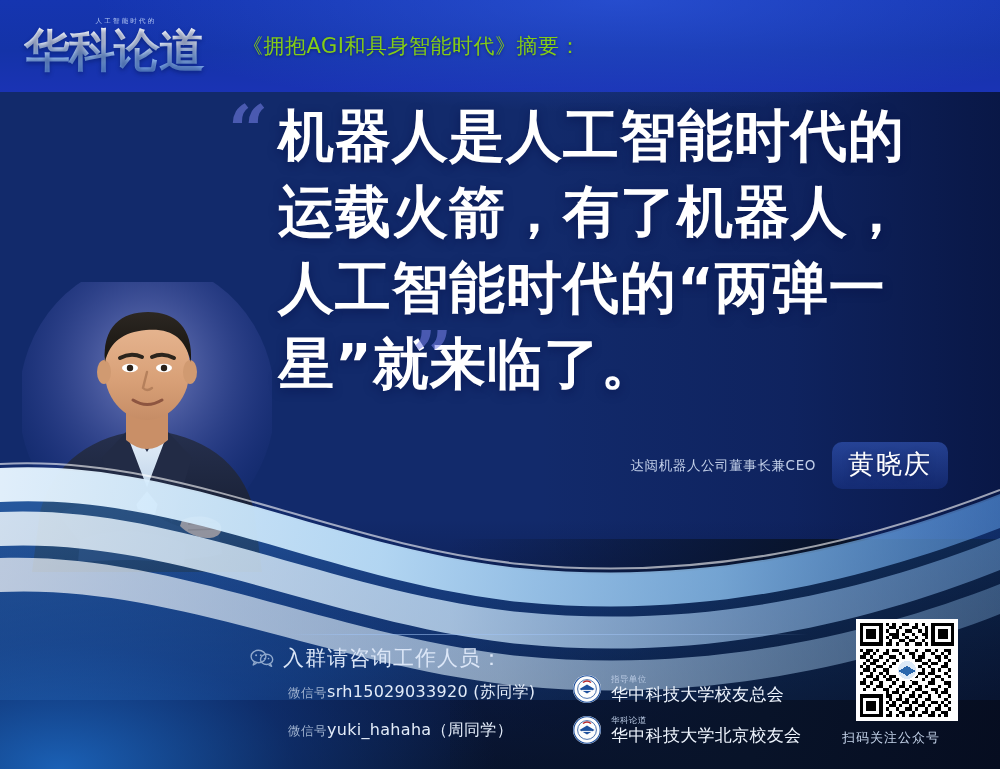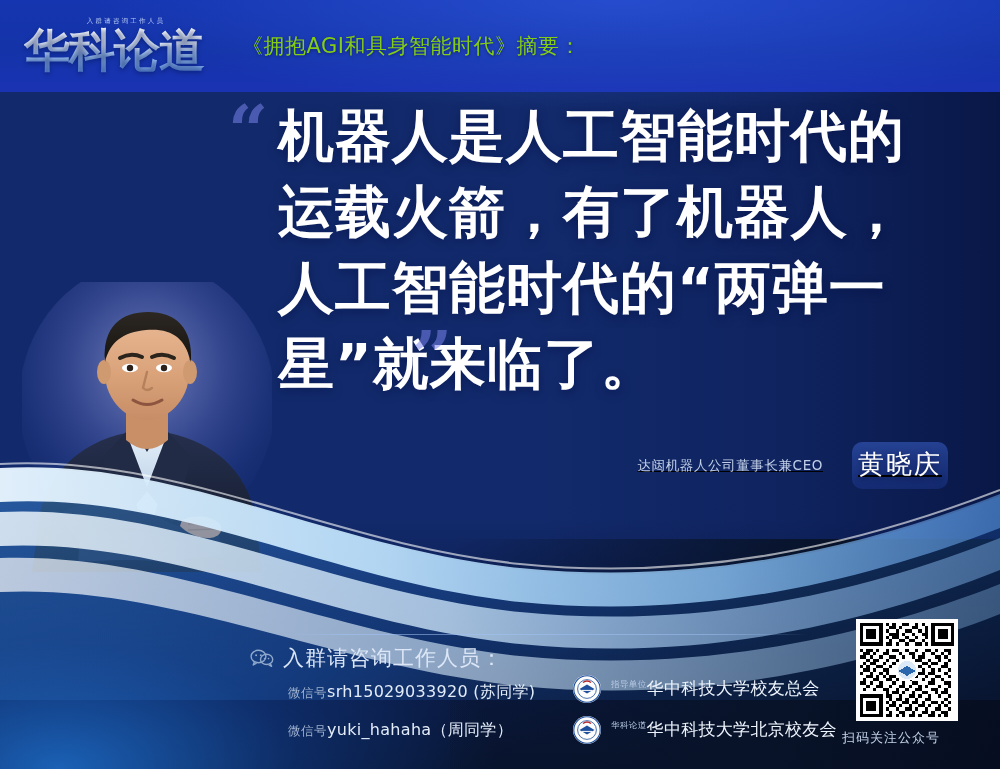--- a/index.html
+++ b/index.html
@@ -85,29 +85,29 @@
   .quote-body{
     position:absolute;left:278px;top:98px;width:672px;
     font-size:56px;line-height:76px;font-weight:bold;color:#ffffff;
     letter-spacing:1px;
     font-family:"DejaVu Sans","Liberation Sans",sans-serif;
     text-shadow:0 3px 10px rgba(5,15,70,.55);
     white-space:pre-wrap;
   }
 
   
-  .attrib{position:absolute;right:52px;top:442px;display:flex;align-items:center;gap:29px;text-decoration:underline;}
+  .attrib{position:absolute;right:52px;top:442px;display:flex;align-items:center;gap:16px;}
   .attrib-role{
     font-size:13.5px;color:#c2cfe8;letter-spacing:.6px;
     font-family:"DejaVu Sans","Liberation Sans",sans-serif;
   }
   .attrib-name{
     font-size:26px;color:#ffffff;font-weight:500;letter-spacing:2px;
     font-family:"DejaVu Sans","Liberation Sans",sans-serif;
-    padding:5px 6px 7px;border-radius:10px;
+    padding:5px 16px 7px;border-radius:10px;
     background:linear-gradient(180deg,rgba(58,96,200,.55) 0%,rgba(32,62,160,.38) 100%);
     text-shadow:0 2px 6px rgba(0,10,60,.5);
   }
 
   
   .divider{position:absolute;left:286px;top:634px;width:522px;height:1px;
     background:linear-gradient(90deg,rgba(150,185,240,0) 0%,rgba(160,195,245,.55) 12%,rgba(160,195,245,.5) 82%,rgba(150,185,240,0) 100%);}
 
   .footer{position:absolute;left:250px;top:636px;width:750px;height:120px;}
   .join-row{position:absolute;left:0;top:8px;display:flex;align-items:center;gap:9px;}
@@ -119,21 +119,21 @@
   .wx-line{position:absolute;left:38px;display:flex;align-items:baseline;text-align:right;}
   .wx-line.l1{top:46px;}
   .wx-line.l2{top:84px;}
   .wx-label{font-size:12.5px;color:#9fb2cf;font-family:"DejaVu Sans",sans-serif;letter-spacing:.5px;}
   .wx-value{font-size:16px;color:#e3ecf9;font-family:"DejaVu Sans","Liberation Sans",sans-serif;letter-spacing:.3px;}
 
   .org{position:absolute;display:flex;align-items:center;gap:9px;}
   .org.o1{left:322px;top:38px;}
   .org.o2{left:322px;top:79px;}
   .org-seal{width:30px;height:30px;flex:0 0 30px;}
-  .org-txt{display:flex;line-height:1.05;}
+  .org-txt{display:flex;flex-direction:column;line-height:1.05;}
   .org-kind{font-size:8.5px;color:#b9c9e2;letter-spacing:.4px;margin-bottom:2px;font-family:"DejaVu Sans",sans-serif;}
   .org-name{font-size:17px;color:#eef4fd;letter-spacing:.3px;font-family:"DejaVu Sans","Liberation Sans",sans-serif;}
 
   
   .qr-block{position:absolute;right:28px;bottom:22px;width:130px;}
   .qr-img{width:102px;height:102px;background:#fff;padding:4px;margin:0 auto;display:block;}
   .qr-caption{margin-top:8px;font-size:13px;color:#c3d2e8;letter-spacing:1px;
     font-family:"DejaVu Sans","Liberation Sans",sans-serif;}
 </style>
 </head>
@@ -251,21 +251,21 @@
 
       <path d="M0 158 C 172 152, 330 236, 520 256 C 700 274, 868 236, 1000 184
                L1000 214 C 868 266, 700 304, 520 286 C 330 266, 172 184, 0 192 Z" fill="url(#w3)" opacity=".82"></path>
 
       <path d="M0 64 C 180 54, 330 144, 520 164 C 700 182, 860 144, 1000 90" stroke="#ffffff" stroke-opacity=".6" stroke-width="2" fill="none"></path>
     </svg>
   </div>
 
   <div class="header">
     <div class="logo-wrap">
-      <div class="logo-tag">入群请咨询工作人员</div>
+      <div class="logo-tag">人工智能时代的</div>
       <div class="logo-main">华科论道</div>
     </div>
     <div class="header-title">《拥抱AGI和具身智能时代》摘要：</div>
   </div>
 
   <div class="quote-open">“</div>
   <div class="quote-body">机器人是人工智能时代的运载火箭，有了机器人，人工智能时代的“两弹一星”就来临了。</div>
   <div class="quote-close">”</div>
 
   <div class="attrib">

